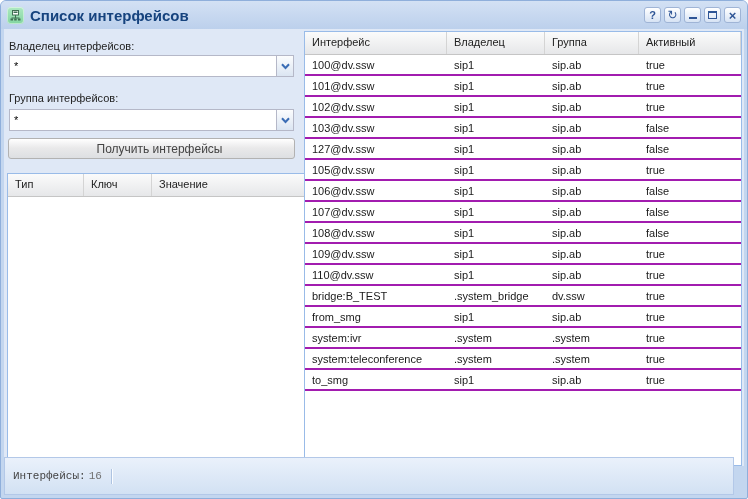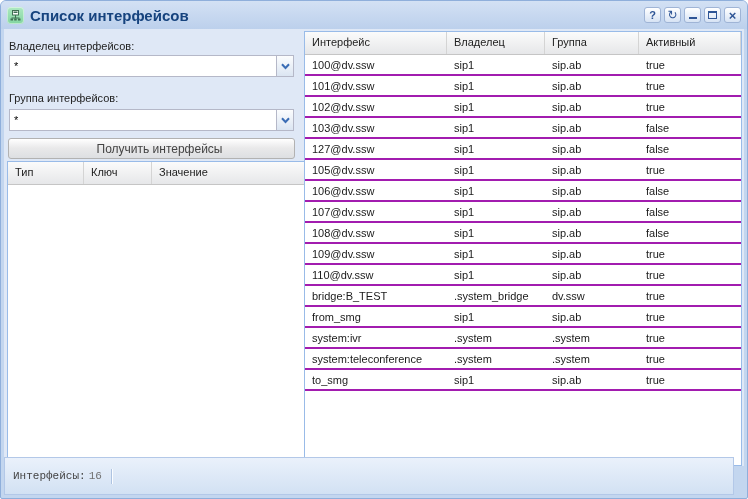--- a/index.html
+++ b/index.html
@@ -83,21 +83,21 @@
     border-bottom:1px solid #c5c5c5;
   }
   .hcell {
     border-right:1px solid #d4d4d4; padding-left:7px; line-height:21px;
     color:#222; cursor:pointer; overflow:hidden; white-space:nowrap;
   }
   .grid-row { display:flex; height:21px; border-bottom:2px solid #a21caf; cursor:pointer; }
   .cell { padding-left:7px; line-height:20px; color:#1a1a1a; overflow:hidden; white-space:nowrap; }
 
   
-  .params-grid { left:3px; top:132px; width:350px; height:302px; }
+  .params-grid { left:3px; top:144px; width:350px; height:302px; }
   .params-grid .pc0 { width:76px; }
   .params-grid .pc1 { width:68px; }
   .params-grid .pc2 { flex:1; }
 
   
   .ifaces-grid { left:300px; top:2px; width:438px; height:435px; }
   .ifaces-grid .c0 { width:142px; }
   .ifaces-grid .c1 { width:98px; }
   .ifaces-grid .c2 { width:94px; }
   .ifaces-grid .c3 { flex:1; }

